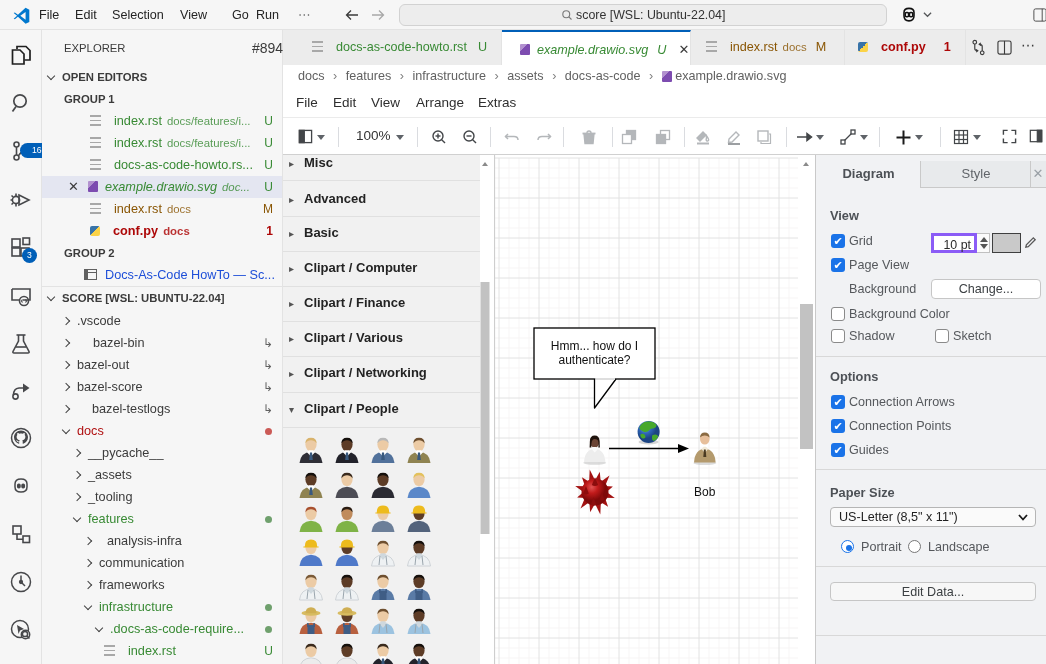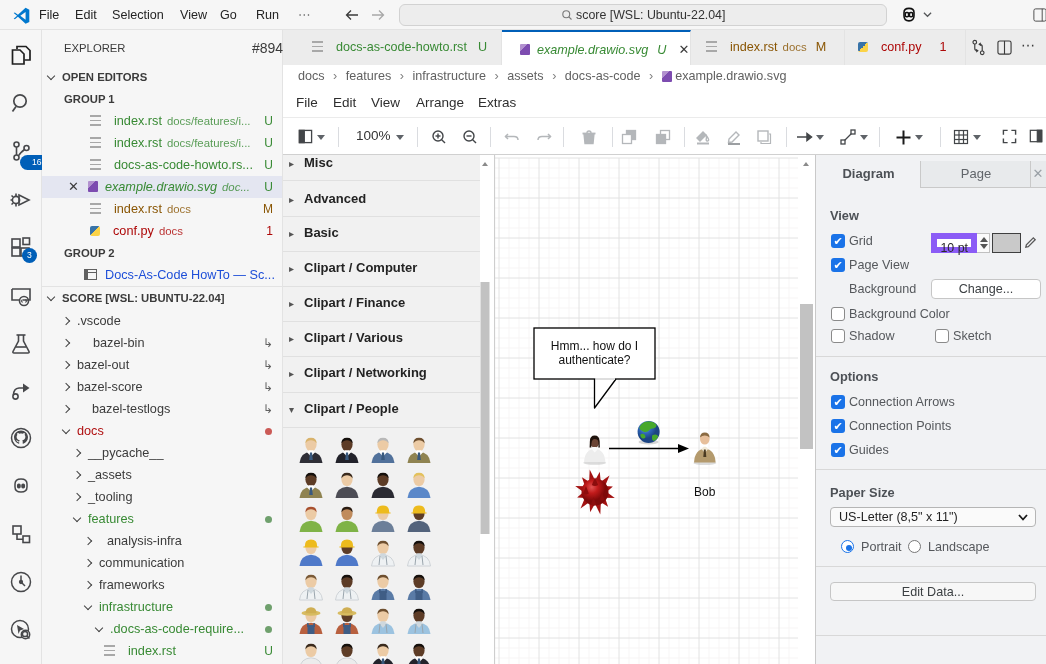--- a/index.html
+++ b/index.html
@@ -17,21 +17,21 @@
 .abicon { position:absolute; left:9px; width:24px; height:24px; color:#47484b; }
 .badge { position:absolute; background:#005fb8; color:#fff; font-size:8.6px; border-radius:8px; height:15px; min-width:15px; text-align:center; line-height:15px; }
 
 
 #sidebar { position:absolute; left:42px; top:30px; width:241px; height:634px; background:#f6f6f6; border-right:1px solid #e3e3e3; color:#3b3b3b; }
 .row { position:absolute; left:0; width:240px; height:22px; line-height:22px; font-size:12.7px; white-space:nowrap; }
 .seclabel { font-weight:bold; font-size:11.3px; color:#3b3b3b; }
 .desc { font-size:11.4px; opacity:0.82; margin-left:5px; }
 .gitU { color:#388a34; }
 .gitM { color:#895503; }
-.gitR { color:#ad0707; }
+.gitR { color:#ad0707;font-weight:bold; }
 .dot { position:absolute; right:10px; top:8px; width:7px; height:7px; border-radius:50%; }
 .chev { display:inline-block; width:6px; height:6px; border-right:1.4px solid #424242; border-bottom:1.4px solid #424242; transform:rotate(-45deg); vertical-align:1px; margin-right:8px; }
 .chev.dn { transform:rotate(45deg); vertical-align:2px; }
 .badge-right { position:absolute; right:9px; top:0; height:22px; line-height:22px; font-size:12px; }
 .icon-rst, .icon-drawio, .icon-py, .icon-prev { display:inline-block; width:11px; height:12px; vertical-align:-1px; }
 .icon-rst { background:repeating-linear-gradient(to bottom, #a8a8a8 0 1.6px, transparent 1.6px 4.6px); height:11px; }
 .icon-drawio { background:linear-gradient(135deg,#b291cf 0 36%,#7d4cb0 36%); border-radius:1px; width:10px; height:11px; }
 .icon-py { background:linear-gradient(135deg,#3873a8 0 50%,#fbd348 50%); border-radius:2px; width:10px; height:10px; }
 .icon-prev { border:1.4px solid #606060; width:13px; height:11px; background:linear-gradient(to bottom, transparent 0 2px, #606060 2px 3.5px, transparent 3.5px), linear-gradient(to right, #606060 0 3.5px, transparent 3.5px); }
 
@@ -72,21 +72,21 @@
 <div id="app">
 
 <div id="titlebar">
   <svg class="abs" style="left:13px;top:7px" width="17" height="17" viewBox="0 0 100 100">
     <path fill="#0078ce" d="M74 5 L29 46 L11 32 L4 35.5 L24 52 L4 68.5 L11 72 L29 58 L74 99 L96 88 L96 16 Z M74 29 L74 75 L43 52 Z"></path>
   </svg>
   <span class="menuitem" style="left:39px">File</span>
   <span class="menuitem" style="left:75px">Edit</span>
   <span class="menuitem" style="left:112px">Selection</span>
   <span class="menuitem" style="left:180px">View</span>
-  <span class="menuitem" style="left:220px">Go</span>
+  <span class="menuitem" style="left:232px">Go</span>
   <span class="menuitem" style="left:256px">Run</span>
   <span class="menuitem" style="left:298px;color:#6a6a6a">⋯</span>
   <svg class="abs" style="left:344px;top:7px" width="16" height="16" viewBox="0 0 16 16" fill="none" stroke="#3b3b3b" stroke-width="1.3">
         <path d="M14 8 L2.5 8 M7 3.5 L2.5 8 L7 12.5"></path>
       </svg>
   <svg class="abs" style="left:370px;top:7px" width="16" height="16" viewBox="0 0 16 16" fill="none" stroke="#a8a8a8" stroke-width="1.3">
         <path d="M2 8 L13.5 8 M9 3.5 L13.5 8 L9 12.5"></path>
       </svg>
   <div id="searchbox"><svg style="vertical-align:-2px" width="12" height="12" viewBox="0 0 16 16" fill="none" stroke="#7a7a7a" stroke-width="1.5">
           <circle cx="7" cy="7" r="4.6"></circle>
@@ -118,21 +118,21 @@
         <line x1="7" y1="15.5" x2="3.5" y2="20.5"></line>
   </svg>
 
   <svg class="abicon" style="top:109px" viewBox="0 0 24 24" fill="none" stroke="#47484b" stroke-width="1.6">
     <circle cx="7.5" cy="5.5" r="2.5"></circle>
         <circle cx="7.5" cy="18.5" r="2.5"></circle>
         <circle cx="17.5" cy="9" r="2.5"></circle>
     <path d="M7.5 8 L7.5 16"></path>
         <path d="M15.5 10.5 Q11 14 9.8 16.5"></path>
   </svg>
-  <div class="badge" style="left:20px;top:125px;padding:0 12px">16</div>
+  <div class="badge" style="left:20px;top:113px;padding:0 12px">16</div>
 
   <svg class="abicon" style="top:158px" viewBox="0 0 24 24" fill="none" stroke="#47484b" stroke-width="1.6">
     <path d="M10 7 L20 12 L10 17 Z"></path>
     <circle cx="7" cy="12" r="3.6"></circle>
     <path d="M7 8.4 L7 5.5 M7 15.6 L7 18.5 M3.5 12 L1.5 12 M4.2 9 L2.5 7.5 M4.2 15 L2.5 16.5"></path>
   </svg>
 
   <svg class="abicon" style="top:206px" viewBox="0 0 24 24" fill="none" stroke="#47484b" stroke-width="1.6">
     <rect x="3" y="12" width="8" height="8"></rect>
         <rect x="3" y="3" width="8" height="8"></rect>
@@ -725,26 +725,26 @@
       <rect x="318" y="0" width="17" height="509" fill="#ffffff"></rect>
       <path d="M323 11 L329 11 L326 7 Z" fill="#8a8a8a"></path>
       <rect x="320" y="149" width="13" height="145" fill="#c2c2c2"></rect>
     </svg>
   </div>
   <div id="format">
     <div class="abs" style="left:105px;top:6px;width:110px;height:27px;background:#e8eaec;border-bottom:1px solid #c9c9c9;border-right:1px solid #c9c9c9"></div>
     <div class="abs" style="left:215px;top:6px;width:16px;height:27px;background:#e8eaec;border-bottom:1px solid #c9c9c9"></div>
     <div class="abs" style="left:0;top:6px;width:105px;height:27px;border-right:1px solid #c9c9c9"></div>
     <div class="ftab" style="left:0;width:105px;font-weight:bold;color:#4d5156">Diagram</div>
-    <div class="ftab" style="left:105px;width:110px">Page</div>
+    <div class="ftab" style="left:105px;width:110px">Style</div>
     <div class="ftab" style="left:213px;width:18px;color:#9aa0a6;font-size:13px">✕</div>
     <div class="abs fhead" style="left:14px;top:53px">View</div>
     <div class="cb on" style="left:15px;top:79px">✔</div>
         <div class="abs" style="left:33px;top:79px">Grid</div>
-    <div class="abs" style="left:115px;top:78px;width:46px;height:20px;background:#fff;border:6px solid #8b5cf6;font-size:12.4px;color:#2b2b2b;text-align:right;line-height:19px;padding-right:3px">10 pt</div>
+    <div class="abs" style="left:115px;top:78px;width:46px;height:20px;background:#fff;border:3px solid #8b5cf6;font-size:12.4px;color:#2b2b2b;text-align:right;line-height:19px;padding-right:3px">10 pt</div>
     <div class="abs" style="left:161px;top:78px;width:13px;height:20px;background:#fbfbfb;border:1px solid #c0c0c0;border-left:none">
           <span class="spn up"></span>
           <span class="spn dn"></span>
         </div>
     <div class="abs" style="left:176px;top:78px;width:29px;height:20px;background:#c9c9c9;border:1.5px solid #3f3f3f"></div>
     <svg class="abs" style="left:207px;top:80px" width="15" height="15" viewBox="0 0 16 16" fill="none" stroke="#5a5a5a" stroke-width="1.4">
           <path d="M3 13 L3.6 10.4 L11 3 L13 5 L5.6 12.4 Z"></path>
         </svg>
     <div class="cb on" style="left:15px;top:103px">✔</div>
         <div class="abs" style="left:33px;top:103px">Page View</div>

